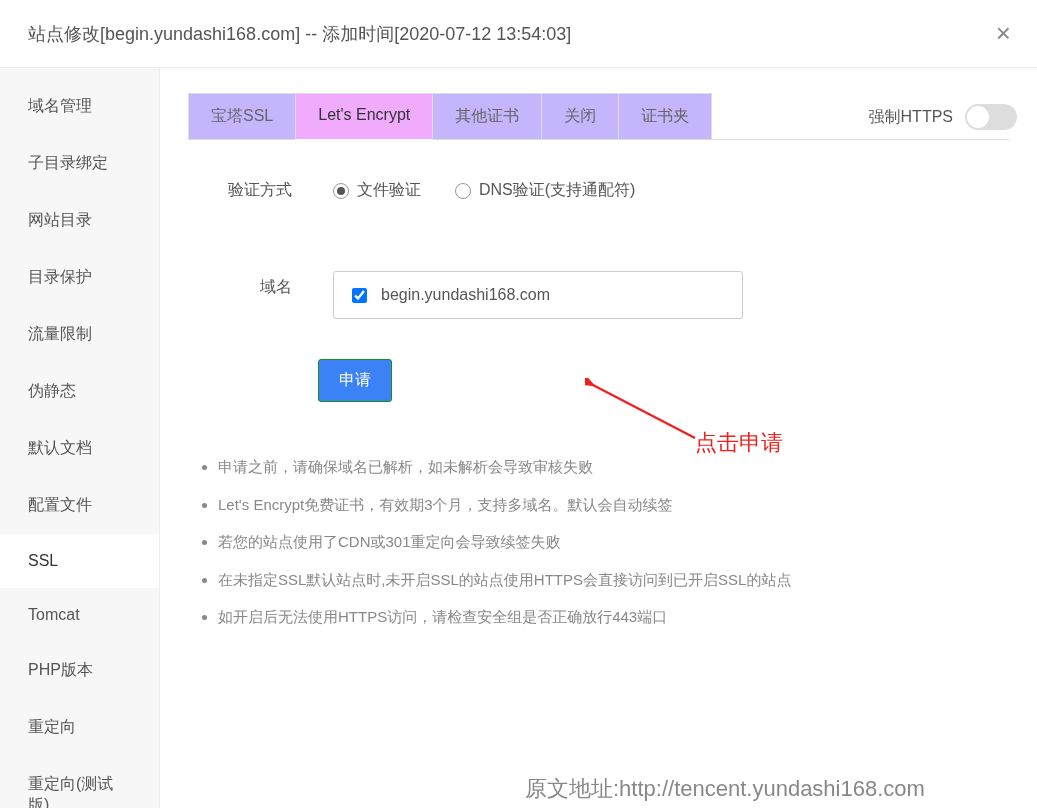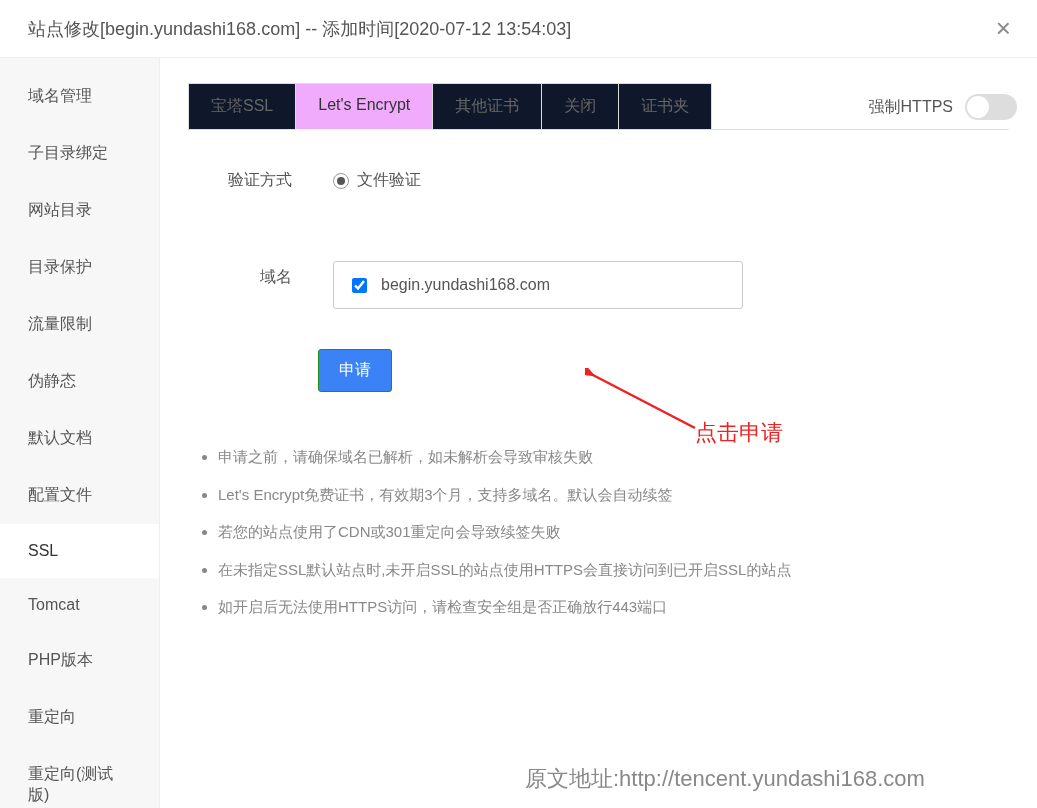--- a/index.html
+++ b/index.html
@@ -10,21 +10,21 @@
       height: 808px;
       overflow: hidden;
       position: relative;
     }
     .modal-header {
       display: flex;
       align-items: center;
       justify-content: space-between;
       padding: 12px 20px 12px 28px;
       border-bottom: 1px solid #eee;
-      height: 58px;
+      height: 68px;
     }
     .modal-title {
       font-size: 18px;
       color: #555;
       font-weight: normal;
     }
     .close-x {
       font-size: 26px;
       color: #888;
       cursor: pointer;
@@ -56,21 +56,21 @@
       padding: 24px 28px;
       position: relative;
     }
     .tabs {
       display: flex;
       border-bottom: 1px solid #ddd;
     }
     .tab {
       padding: 12px 22px;
       border: 1px solid #ddd;
-      background: #0f172a;
+      background: #c4b5fd;
       color: #666;
       font-size: 16px;
       margin-right: -1px;
       cursor: pointer;
       position: relative;
       top: 1px;
     }
     .tab.active {
       background: #f0abfc;
       border-bottom: 1px solid #fff;
@@ -245,20 +245,24 @@
       </div>
     </div>
 
     <div class="form-row">
       <div class="form-label">验证方式</div>
       <div class="radio-group">
         <label class="radio-item">
           <span class="radio-circle checked"></span>
           <span>文件验证</span>
         </label>
+        <label class="radio-item">
+          <span class="radio-circle"></span>
+          <span>DNS验证(支持通配符)</span>
+        </label>
       </div>
     </div>
 
     <div class="form-row" style="margin-top:70px">
       <div class="form-label">域名</div>
       <div class="domain-box">
         <input type="checkbox" checked="" style="">
         <span>begin.yundashi168.com</span>
       </div>
     </div>

